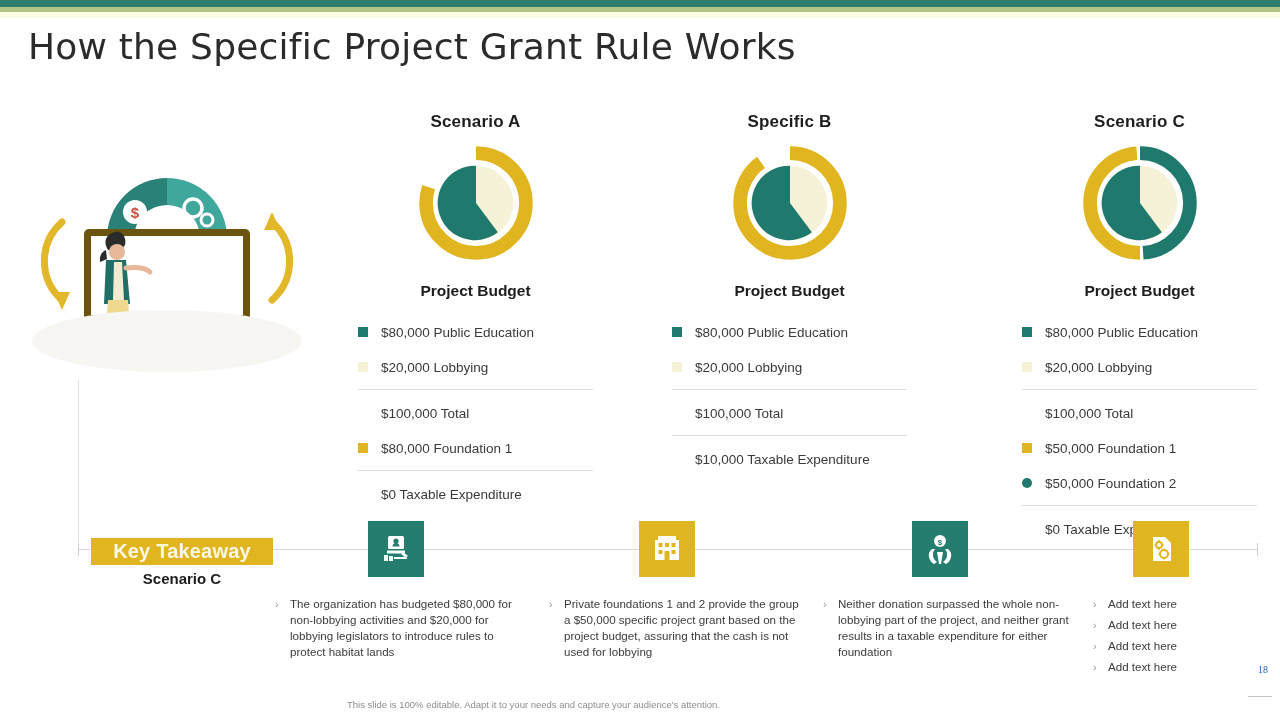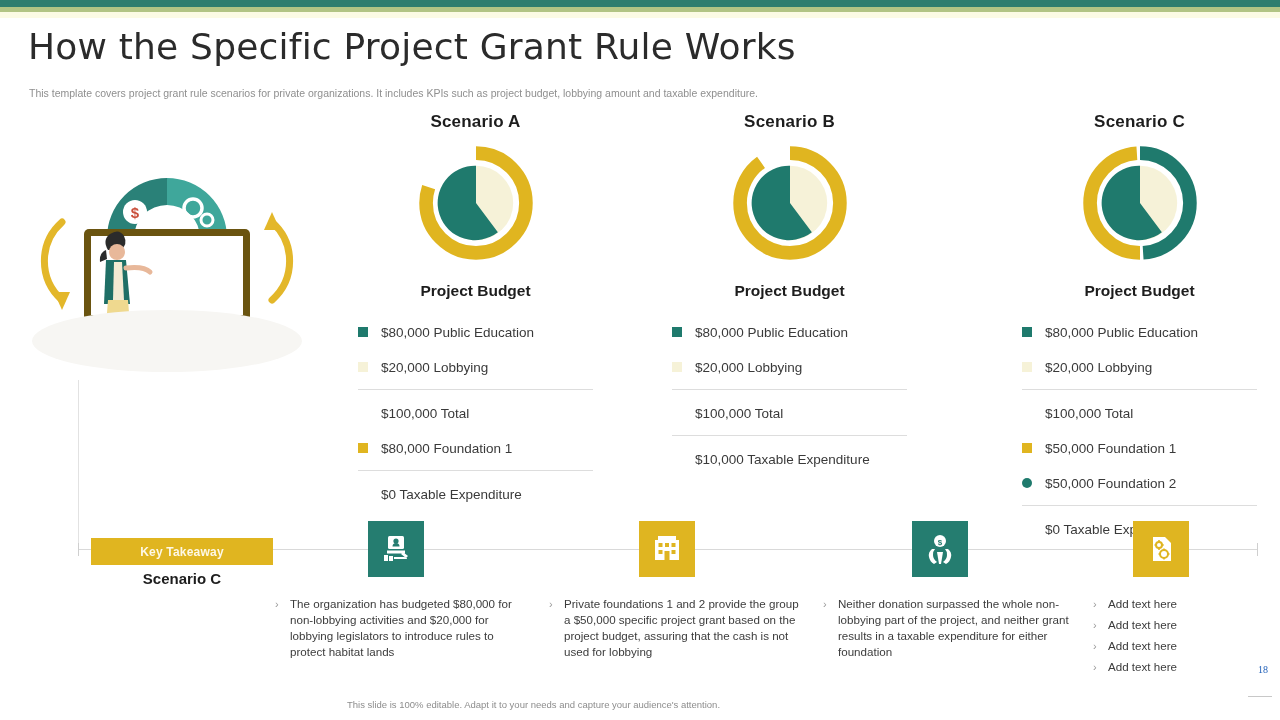--- a/index.html
+++ b/index.html
@@ -104,21 +104,21 @@
   .vert-connector {
     position: absolute; left: 78px; top: 380px; width: 1px; height: 170px;
     background: #e2e2e2;
   }
   .key-takeaway {
     position: absolute; left: 91px; top: 538px;
     width: 182px; height: 27px; background: #e0b520;
     display: flex; align-items: center; justify-content: center;
   }
   .key-takeaway-label {
-    font-size: 12px; font-weight: bold; color: #fdf8e6; letter-spacing: 0.2px;
+    font-size: 20px; font-weight: bold; color: #fdf8e6; letter-spacing: 0.2px;
   }
   .key-scenario {
     position: absolute; left: 91px; top: 570px; width: 182px;
     text-align: center; font-size: 15px; font-weight: bold; color: #1d1d1d;
   }
   .icon-box {
     position: absolute; width: 56px; height: 56px;
     display: flex; align-items: center; justify-content: center;
   }
   .icon-box.teal { background: #257d70; }
@@ -152,21 +152,20 @@
 </head>
 <body>
 
 <div class="slide">
 
   <div class="topbar-teal"></div>
   <div class="topbar-green"></div>
   <div class="topbar-cream"></div>
 
   <div class="page-title">How the Specific Project Grant Rule Works</div>
-  <div class="page-subtitle">This template covers project grant rule scenarios for private organizations. It includes KPIs such as project budget, lobbying amount and taxable expenditure.</div>
 
   <div class="illustration">
     <div class="illus-shadow"></div>
     <svg width="290" height="225" viewBox="0 0 290 225">
 
       <path d="M40 72 A52 52 0 0 0 40 150" stroke="#e3b72a" stroke-width="7" fill="none" stroke-linecap="round"></path>
       <polygon points="32,142 48,142 40,160" fill="#e3b72a"></polygon>
 
       <path d="M250 150 A52 52 0 0 0 250 72" stroke="#e3b72a" stroke-width="7" fill="none" stroke-linecap="round"></path>
       <polygon points="242,80 258,80 250,62" fill="#e3b72a"></polygon>
@@ -261,21 +260,21 @@
         </div>
         <div class="leg-div"></div>
         <div class="leg-row">
           <span class="leg-swatch blank"></span>
           <span class="leg-label">$0 Taxable Expenditure</span>
         </div>
       </div>
   </div>
 
   <div class="scenario" id="scen-1" style="left:672px; width:235px;">
-    <div class="scen-title">Scenario B</div>
+    <div class="scen-title">Specific B</div>
     <div class="donut-wrap">
       <svg class="donut" width="130" height="118" viewBox="0 0 130 130">
         <circle cx="65" cy="65" r="55" fill="none" stroke="#e0b520" stroke-width="15" stroke-dasharray="311.0 34.6" transform="rotate(-90 65 65)"></circle>
         <circle cx="65" cy="65" r="41" fill="#f6f2d8"></circle>
         <path d="M65 65 L65 24 A41 41 0 1 0 89.1 97.2 Z" fill="#1f7a6d"></path>
       </svg>
     </div>
     <div class="budget-title">Project Budget</div>
     <div class="legend">
         <div class="leg-row">

